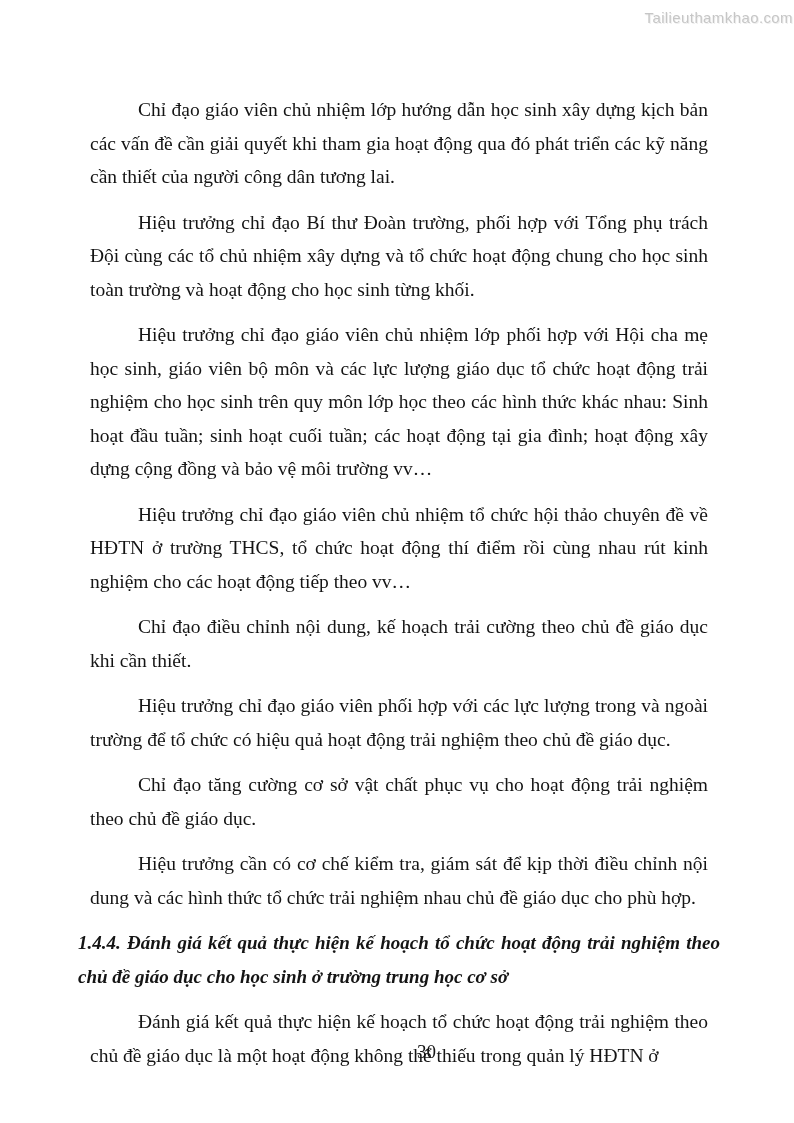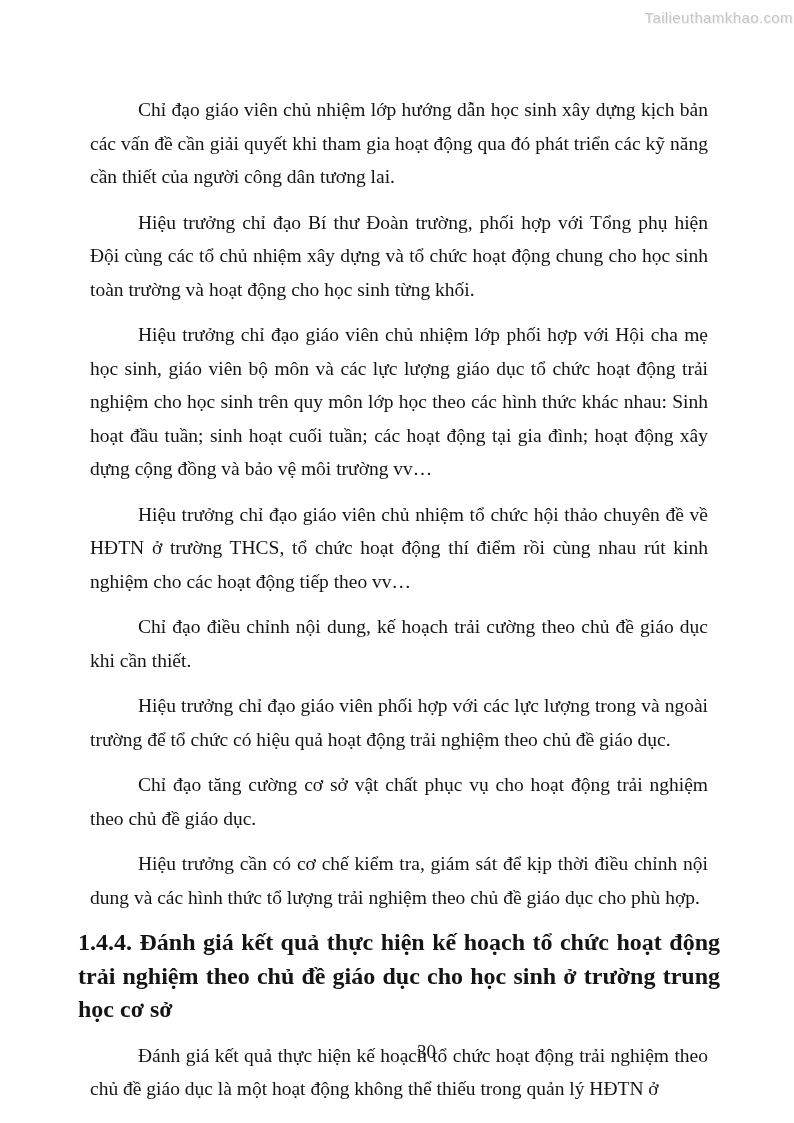--- a/index.html
+++ b/index.html
@@ -36,22 +36,23 @@
     line-height: 33.5px;
     text-align: justify;
     color: var(--text-color, #141414);
   }
   .content p {
     margin: 12px;
     text-indent: 48px;
   }
   .content .section-heading {
     margin: 0;
-    font-size: 24px;
+    font-size: 19px;
     font-weight: bold;
+    font-style: italic;
     text-indent: 0;
     text-align: justify;
     line-height: 33.5px;
   }
   .page-number {
     position: absolute;
     top: 1041px;
     left: 8px;
     width: 100%;
     text-align: center;
@@ -63,26 +64,26 @@
 </style>
 </head>
 <body>
 
 <div class="page">
 
   <div class="watermark">Tailieuthamkhao.com</div>
 
   <div class="content">
     <p>Chỉ đạo giáo viên chủ nhiệm lớp hướng dẫn học sinh xây dựng kịch bản các vấn đề cần giải quyết khi tham gia hoạt động qua đó phát triển các kỹ năng cần thiết của người công dân tương lai.</p>
-    <p>Hiệu trưởng chỉ đạo Bí thư Đoàn trường, phối hợp với Tổng phụ hiện Đội cùng các tổ chủ nhiệm xây dựng và tổ chức hoạt động chung cho học sinh toàn trường và hoạt động cho học sinh từng khối.</p>
+    <p>Hiệu trưởng chỉ đạo Bí thư Đoàn trường, phối hợp với Tổng phụ trách Đội cùng các tổ chủ nhiệm xây dựng và tổ chức hoạt động chung cho học sinh toàn trường và hoạt động cho học sinh từng khối.</p>
     <p>Hiệu trưởng chỉ đạo giáo viên chủ nhiệm lớp phối hợp với Hội cha mẹ học sinh, giáo viên bộ môn và các lực lượng giáo dục tổ chức hoạt động trải nghiệm cho học sinh trên quy môn lớp học theo các hình thức khác nhau: Sinh hoạt đầu tuần; sinh hoạt cuối tuần; các hoạt động tại gia đình; hoạt động xây dựng cộng đồng và bảo vệ môi trường vv…</p>
     <p>Hiệu trưởng chỉ đạo giáo viên chủ nhiệm tổ chức hội thảo chuyên đề về HĐTN ở trường THCS, tổ chức hoạt động thí điểm rồi cùng nhau rút kinh nghiệm cho các hoạt động tiếp theo vv…</p>
     <p>Chỉ đạo điều chỉnh nội dung, kế hoạch trải cường theo chủ đề giáo dục khi cần thiết.</p>
     <p>Hiệu trưởng chỉ đạo giáo viên phối hợp với các lực lượng trong và ngoài trường để tổ chức có hiệu quả hoạt động trải nghiệm theo chủ đề giáo dục.</p>
     <p>Chỉ đạo tăng cường cơ sở vật chất phục vụ cho hoạt động trải nghiệm theo chủ đề giáo dục.</p>
-    <p>Hiệu trưởng cần có cơ chế kiểm tra, giám sát để kịp thời điều chỉnh nội dung và các hình thức tổ lượng trải nghiệm theo chủ đề giáo dục cho phù hợp.</p>
+    <p>Hiệu trưởng cần có cơ chế kiểm tra, giám sát để kịp thời điều chỉnh nội dung và các hình thức tổ chức trải nghiệm nhau chủ đề giáo dục cho phù hợp.</p>
     <h2 class="section-heading">1.4.4. Đánh giá kết quả thực hiện kế hoạch tổ chức hoạt động trải nghiệm theo chủ đề giáo dục cho học sinh ở trường trung học cơ sở</h2>
     <p>Đánh giá kết quả thực hiện kế hoạch tổ chức hoạt động trải nghiệm theo chủ đề giáo dục là một hoạt động không thể thiếu trong quản lý HĐTN ở</p>
   </div>
 
   <div class="page-number">30</div>
 
 </div>
 
 </body></html>

